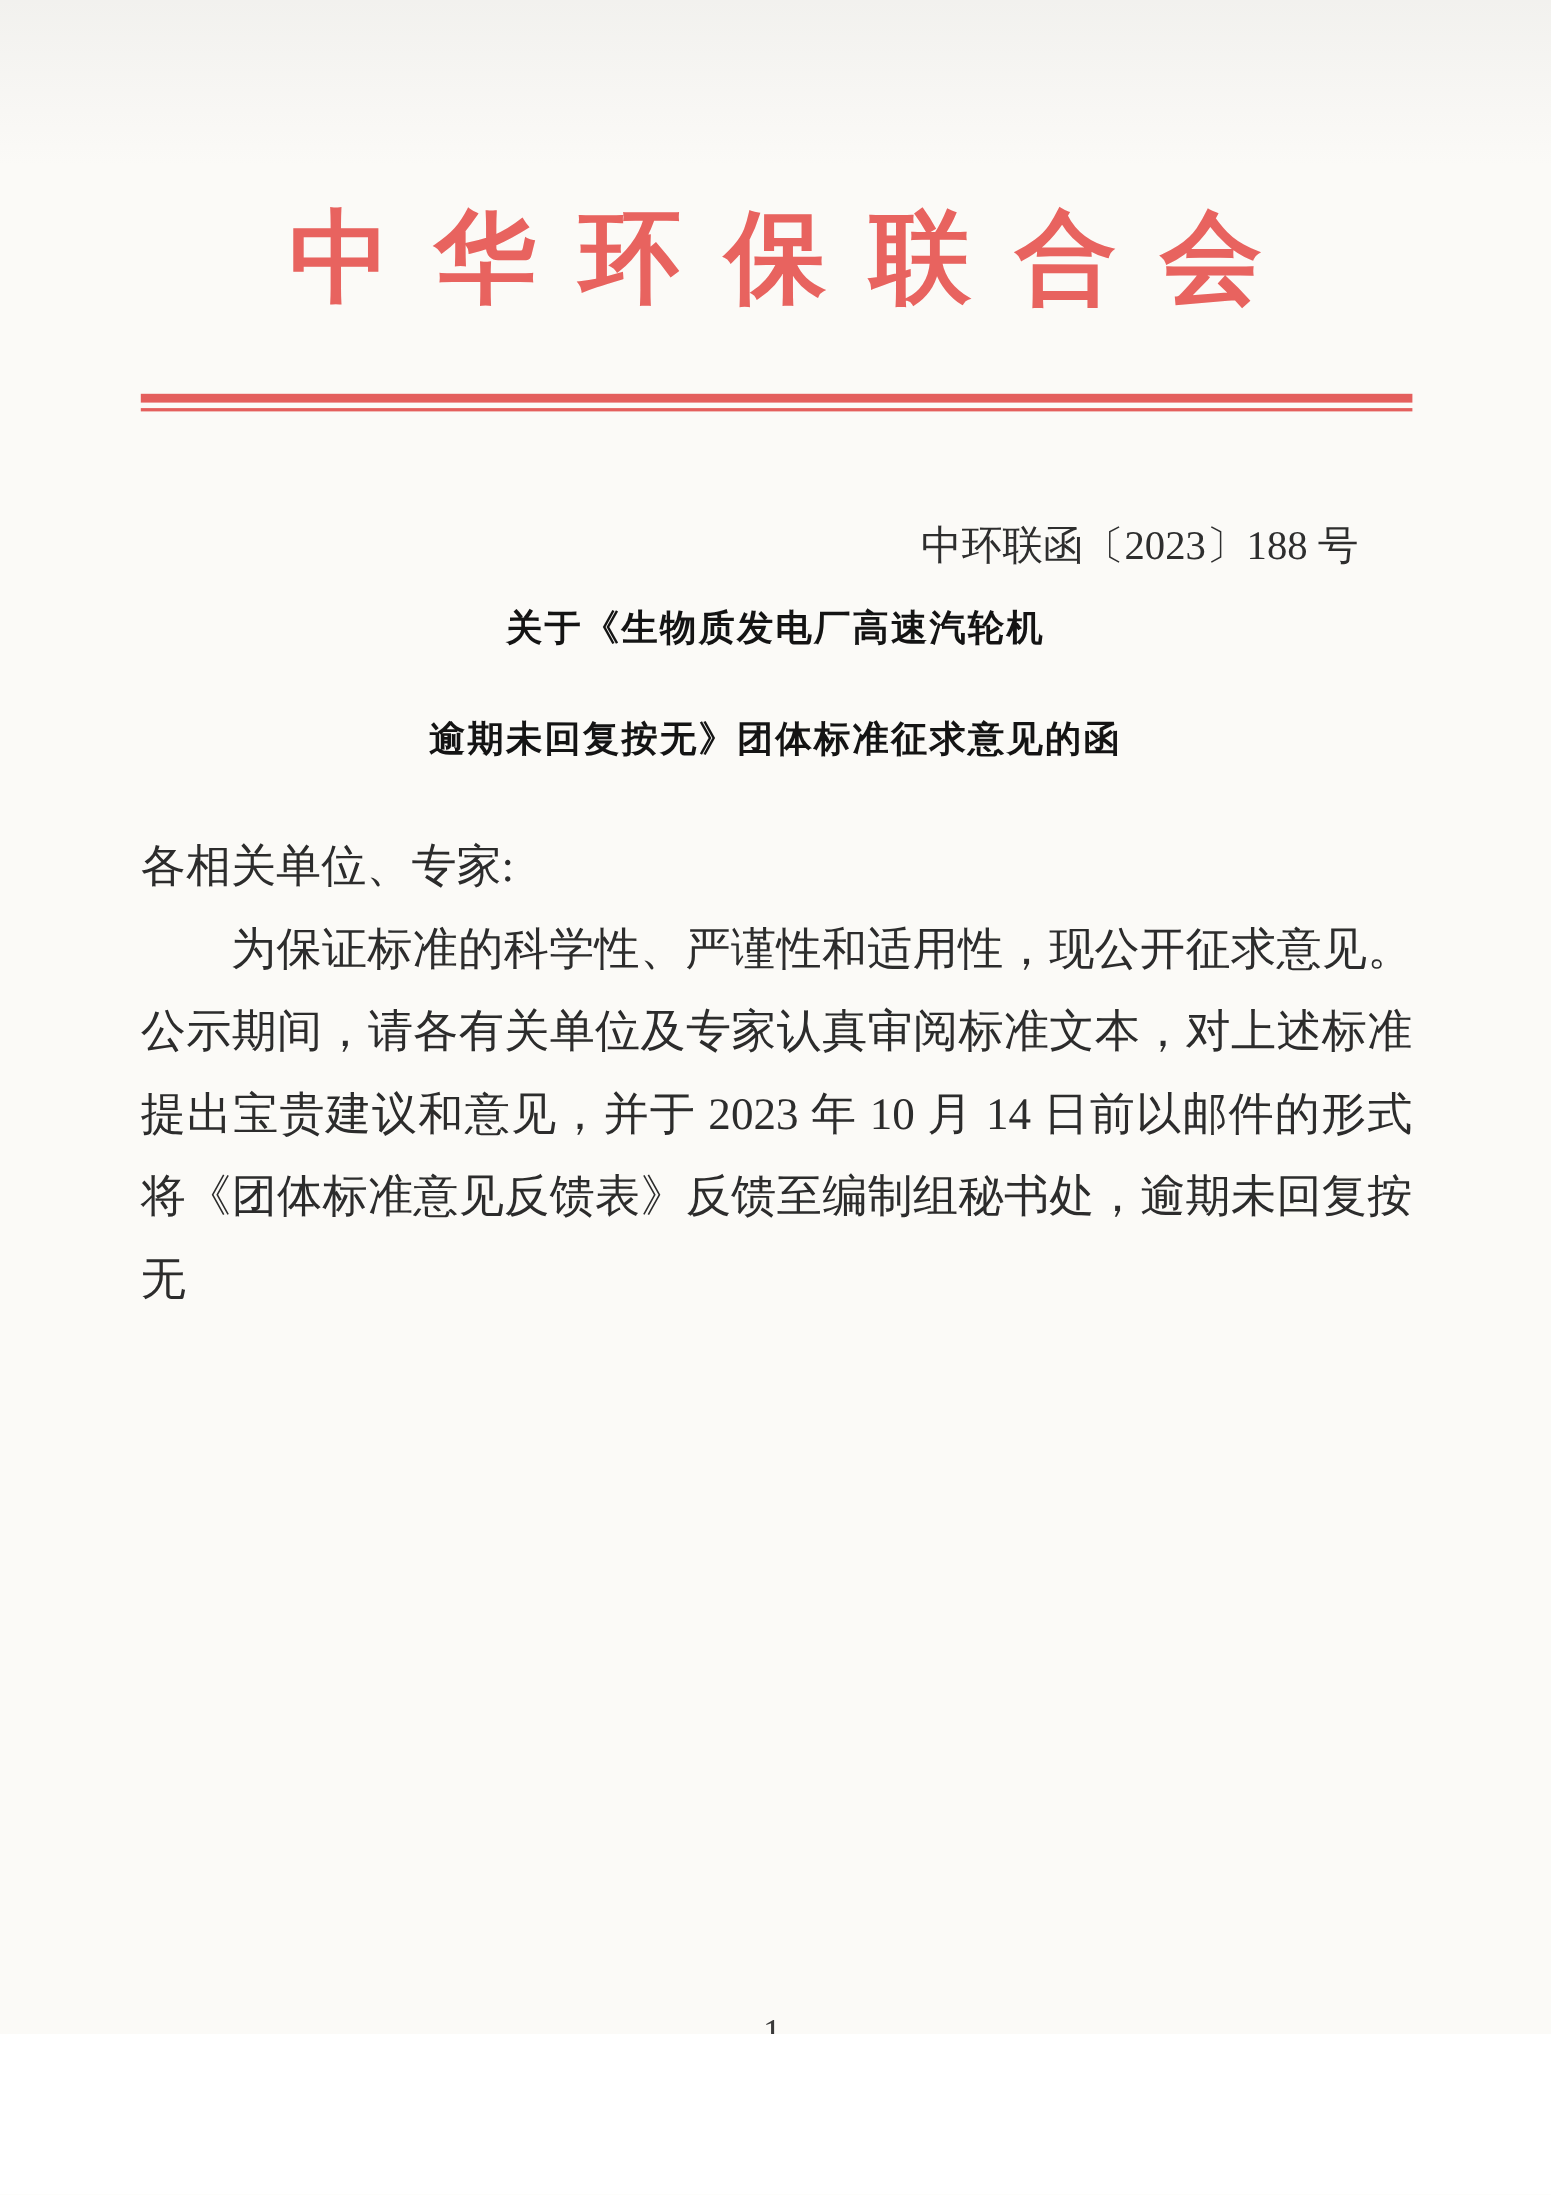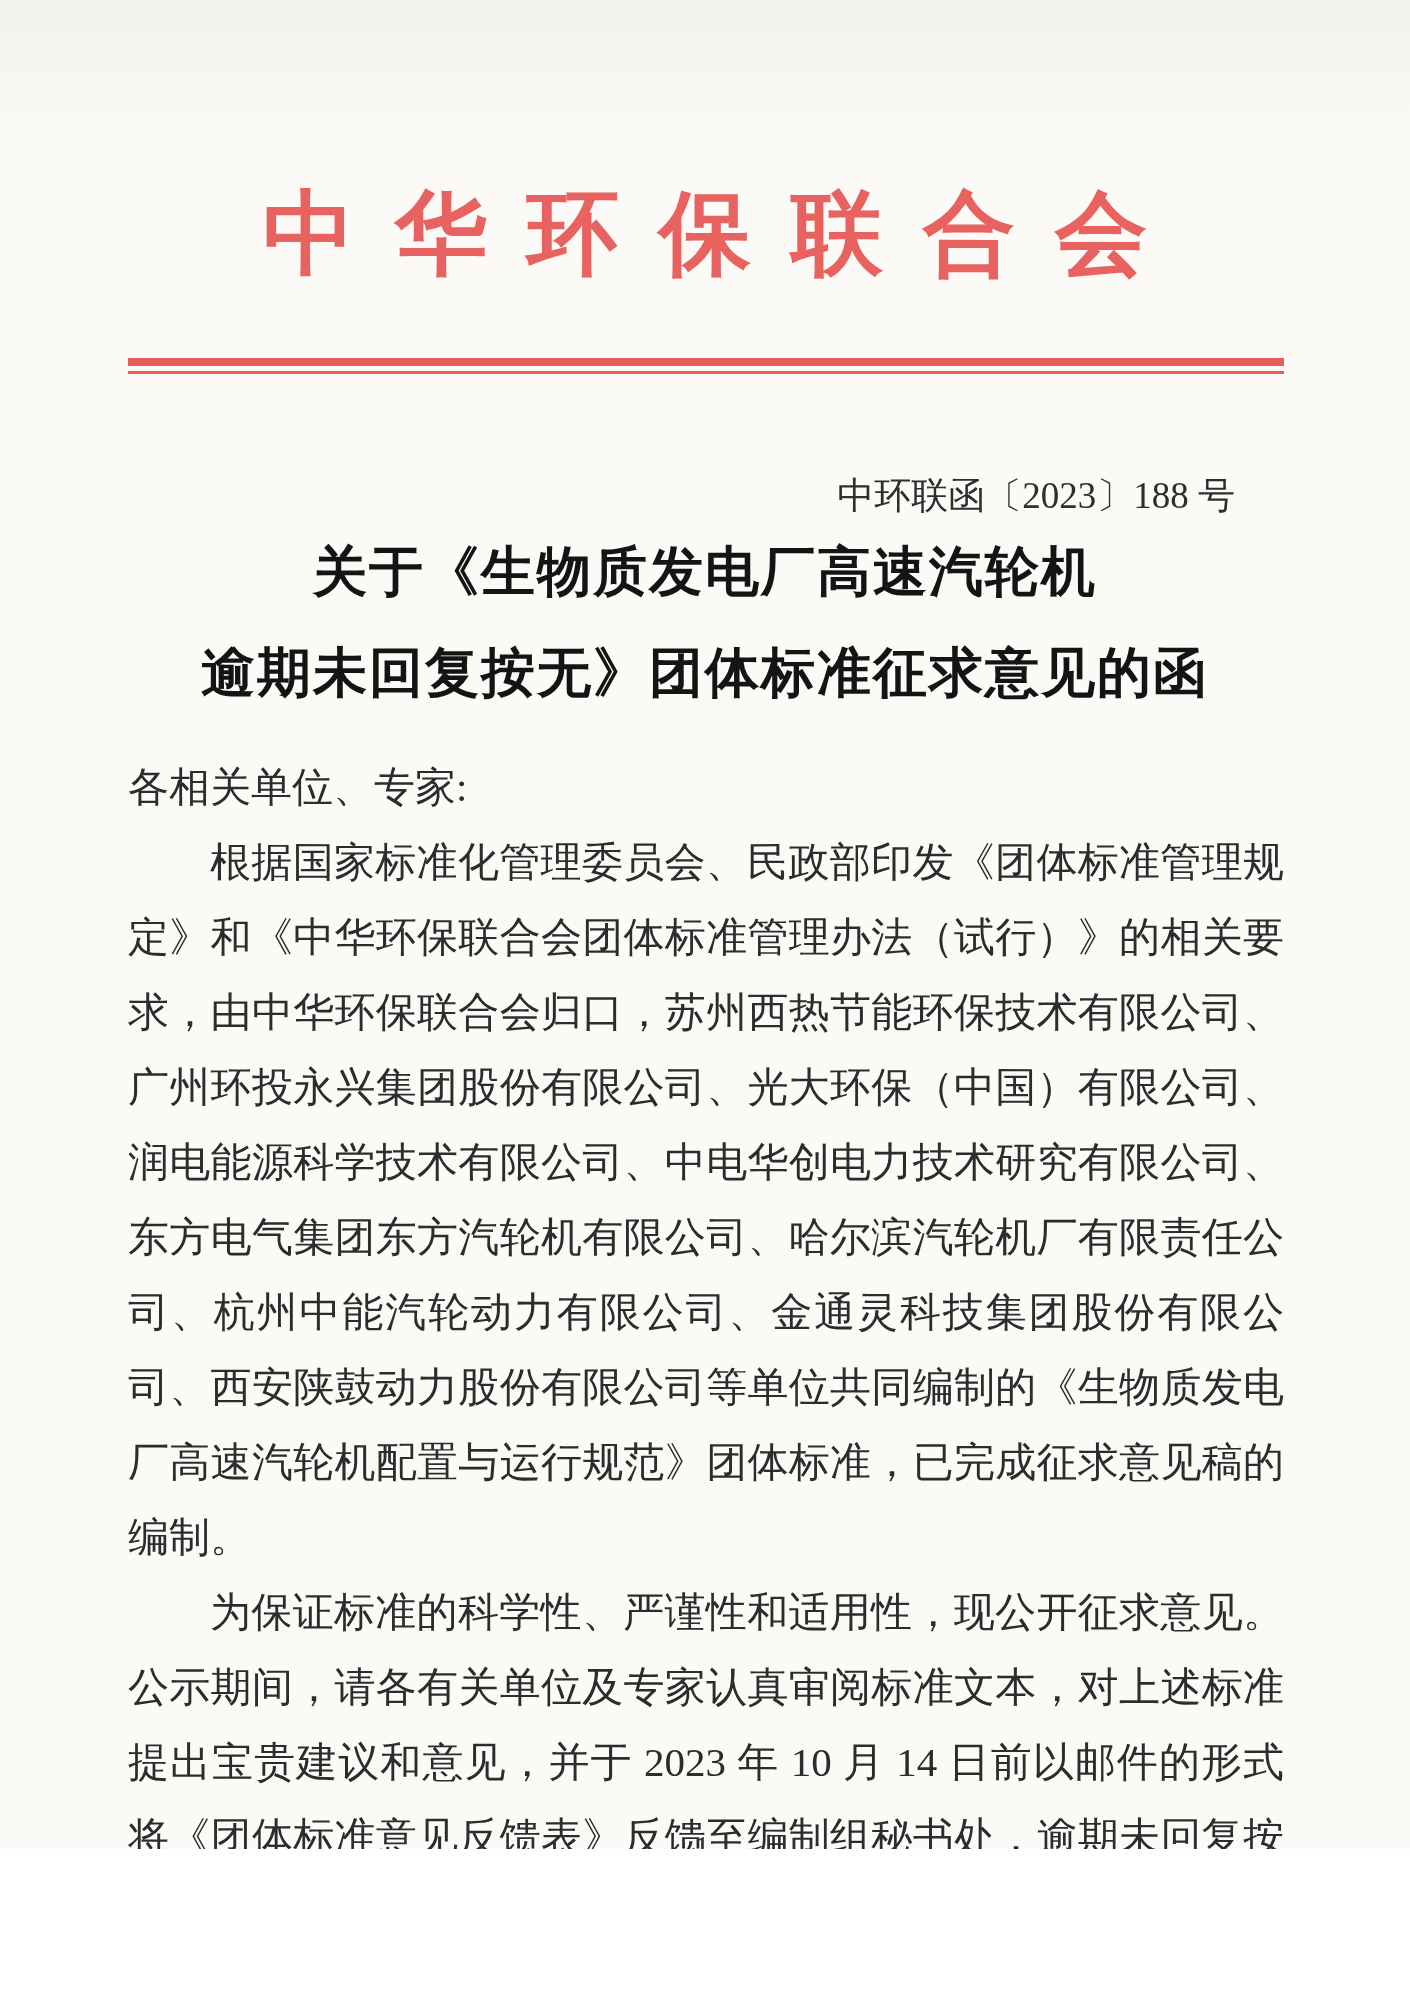--- a/index.html
+++ b/index.html
@@ -47,21 +47,21 @@
     font-size: 37px;
     color: #2e2e2e;
     white-space: nowrap;
   }
   .doc-title {
     position: absolute;
     top: 522px;
     left: 0;
     width: 100%;
     text-align: center;
-    font-size: 54px;
+    font-size: 33px;
     font-weight: 700;
     line-height: 101px;
     color: #141414;
     letter-spacing: 2px;
   }
   .doc-body {
     position: absolute;
     top: 750px;
     left: 128px;
     width: 1156px;
@@ -98,18 +98,17 @@
 
   <div class="doc-number">中环联函〔2023〕188 号</div>
 
   <div class="doc-title">
     <div>关于《生物质发电厂高速汽轮机</div>
     <div>逾期未回复按无》团体标准征求意见的函</div>
   </div>
 
   <div class="doc-body">
     <p class="salutation">各相关单位、专家:</p>
-    <p class="para">根据国家标准化管理委员会、民政部印发《团体标准管理规定》和《中华环保联合会团体标准管理办法（试行）》的相关要求，由中华环保联合会归口，苏州西热节能环保技术有限公司、广州环投永兴集团股份有限公司、光大环保（中国）有限公司、润电能源科学技术有限公司、中电华创电力技术研究有限公司、东方电气集团东方汽轮机有限公司、哈尔滨汽轮机厂有限责任公司、杭州中能汽轮动力有限公司、金通灵科技集团股份有限公司、西安陕鼓动力股份有限公司等单位共同编制的《生物质发电厂高速汽轮机配置与运行规范》团体标准，已完成征求意见稿的编制。</p>
     <p class="para">为保证标准的科学性、严谨性和适用性，现公开征求意见。公示期间，请各有关单位及专家认真审阅标准文本，对上述标准提出宝贵建议和意见，并于 2023 年 10 月 14 日前以邮件的形式将《团体标准意见反馈表》反馈至编制组秘书处，逾期未回复按无</p>
   </div>
 
   <div class="page-footer">— 1 —</div>
 </div>
 
 </body></html>

